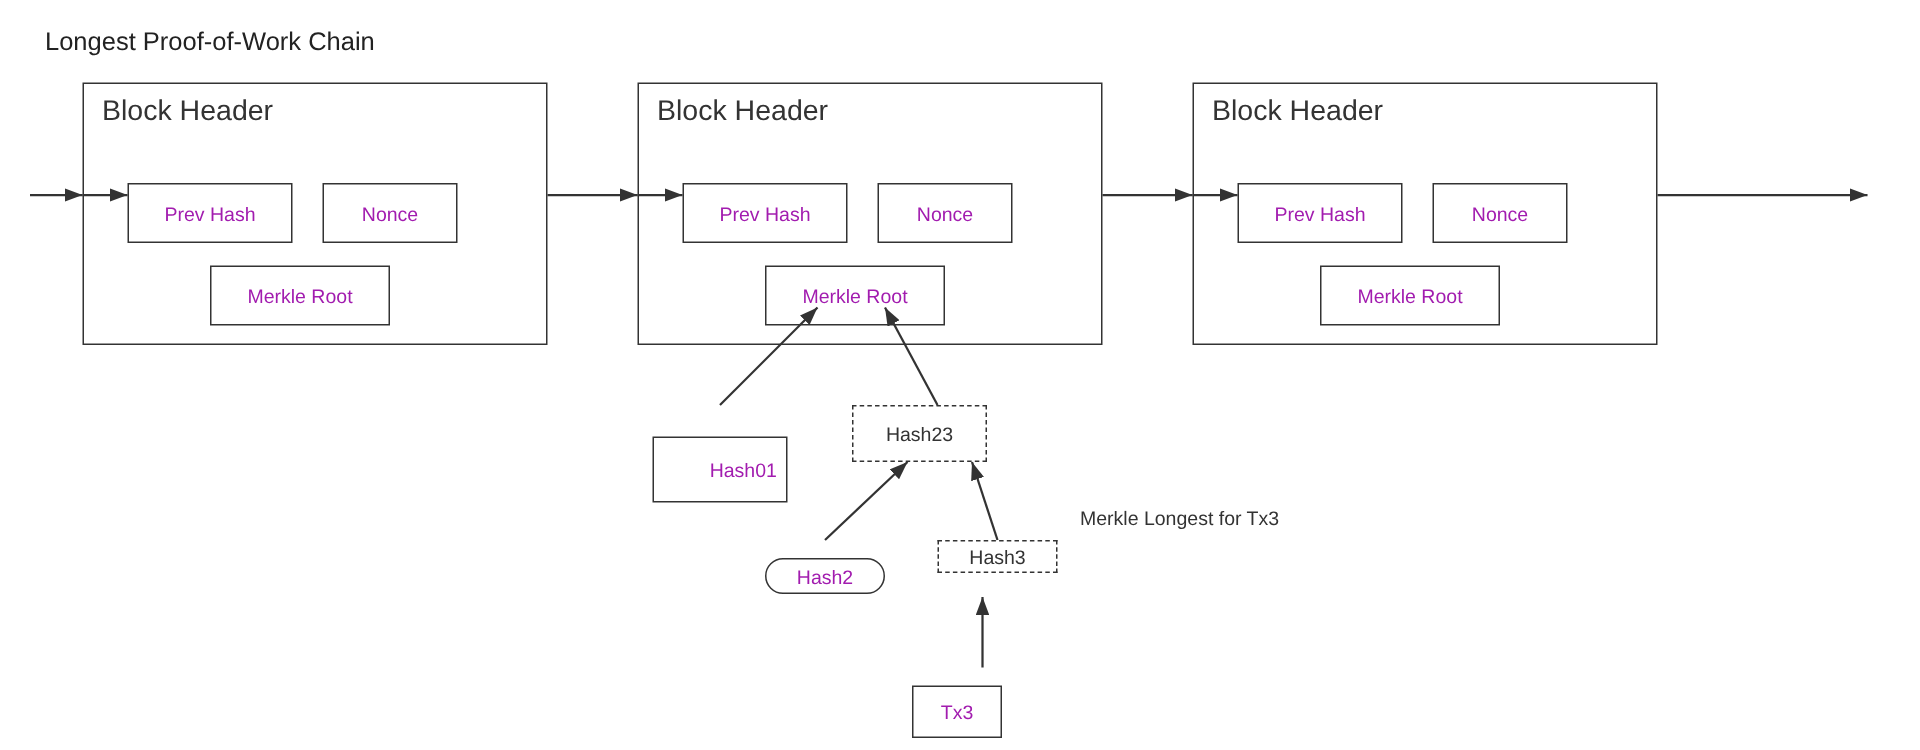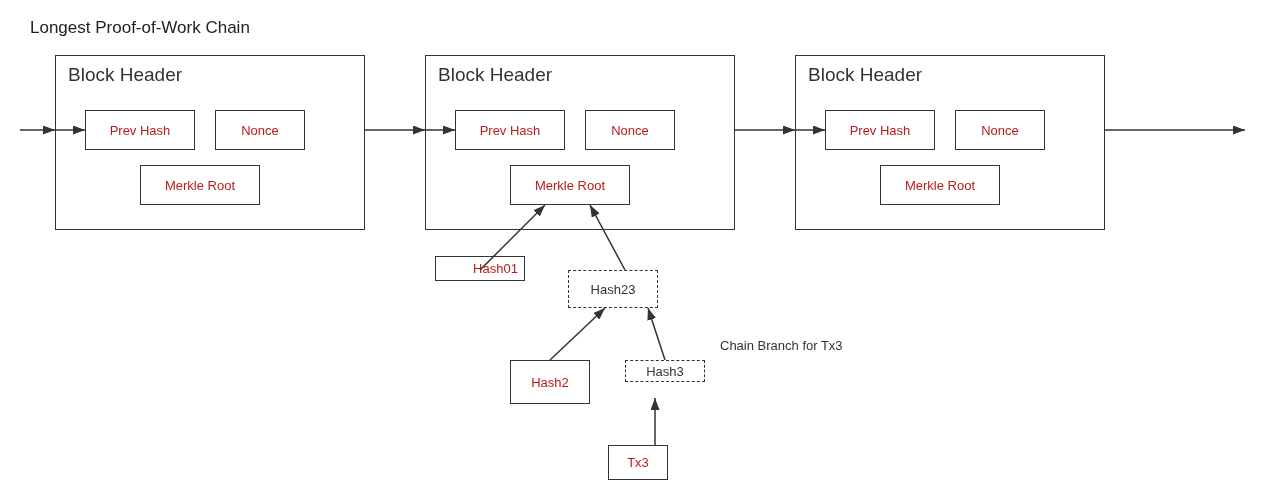--- a/index.html
+++ b/index.html
@@ -36,21 +36,22 @@
       color: #333;
     }
     .box {
       position: absolute;
       border: 1.5px solid #333;
       background: #fff;
       display: flex;
       align-items: center;
       justify-content: center;
       font-size: 13px;
-      color: #b91c1c;
+      color: #a21caf;
+      margin-top: 12px;
     }
     .box-dashed {
       position: absolute;
       border: 1.5px dashed #333;
       background: #fff;
       display: flex;
       align-items: center;
       justify-content: center;
       font-size: 13px;
       color: #333;
@@ -86,29 +87,29 @@
   <div class="box" style="left:140px;top:165px;width:120px;height:40px;">Merkle Root</div>
 
   <div class="box" style="left:455px;top:110px;width:110px;height:40px;">Prev Hash</div>
   <div class="box" style="left:585px;top:110px;width:90px;height:40px;">Nonce</div>
   <div class="box" style="left:510px;top:165px;width:120px;height:40px;">Merkle Root</div>
 
   <div class="box" style="left:825px;top:110px;width:110px;height:40px;">Prev Hash</div>
   <div class="box" style="left:955px;top:110px;width:90px;height:40px;">Nonce</div>
   <div class="box" style="left:880px;top:165px;width:120px;height:40px;">Merkle Root</div>
 
-  <div class="box" style="left:435px;top:256px;width:90px;height:25px;padding-left:31px;">Hash01</div>
+  <div class="box" style="left:435px;top:279px;width:90px;height:44px;padding-left:31px;">Hash01</div>
   <div class="box-dashed" style="left:568px;top:270px;width:90px;height:38px;">Hash23</div>
 
-  <div class="box" style="left:510px;top:360px;width:80px;height:44px;">Hash2</div>
+  <div class="box" style="left:510px;top:360px;width:80px;height:24px;border-radius:17px;">Hash2</div>
   <div class="box-dashed" style="left:625px;top:360px;width:80px;height:22px;">Hash3</div>
 
   <div class="box" style="left:608px;top:445px;width:60px;height:35px;">Tx3</div>
 
-  <span style="position:absolute;left:720px;top:338px;font-size:13px;color:#333;">Chain Branch for Tx3</span>
+  <span style="position:absolute;left:720px;top:338px;font-size:13px;color:#333;">Merkle Longest for Tx3</span>
 
   <svg class="arrows">
     <defs>
       <marker id="arrowhead" markerWidth="8" markerHeight="6" refX="8" refY="3" orient="auto">
         <polygon points="0 0, 8 3, 0 6" fill="#333"></polygon>
       </marker>
       <marker id="arrowhead-right" markerWidth="8" markerHeight="6" refX="8" refY="3" orient="auto">
         <polygon points="0 0, 8 3, 0 6" fill="#333"></polygon>
       </marker>
     </defs>

